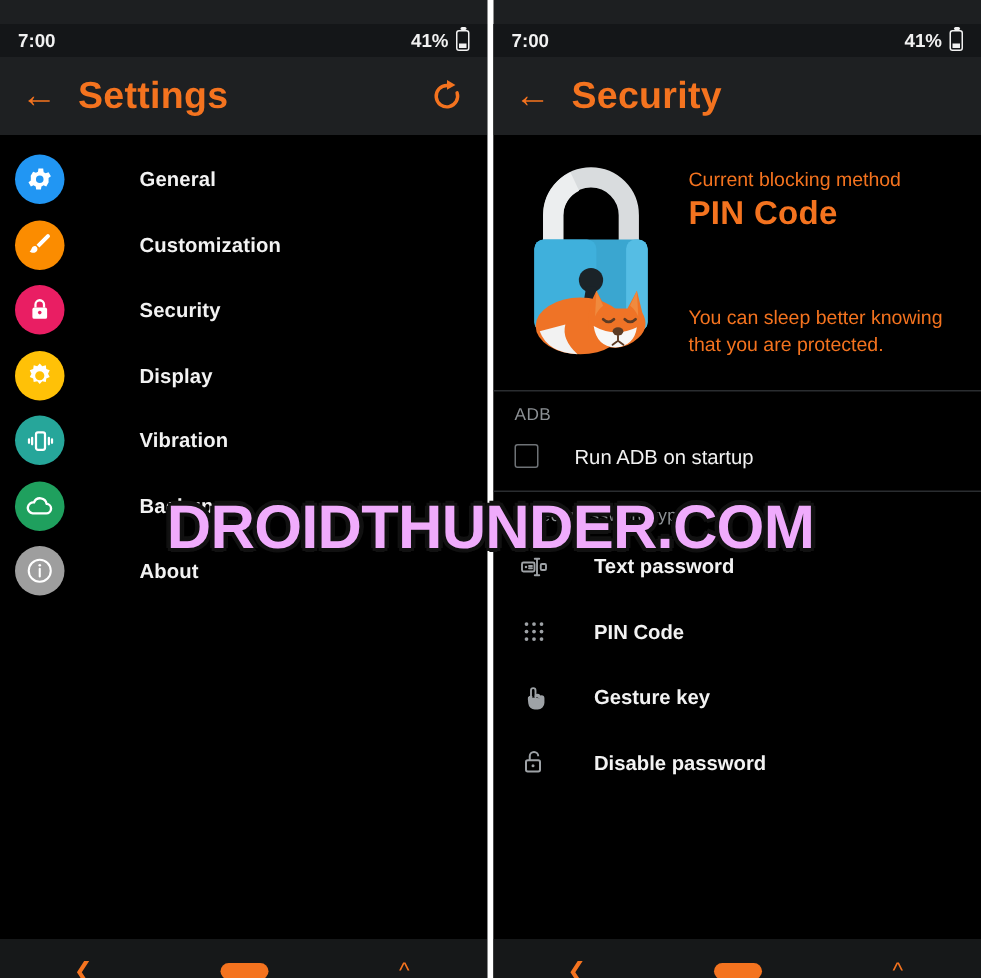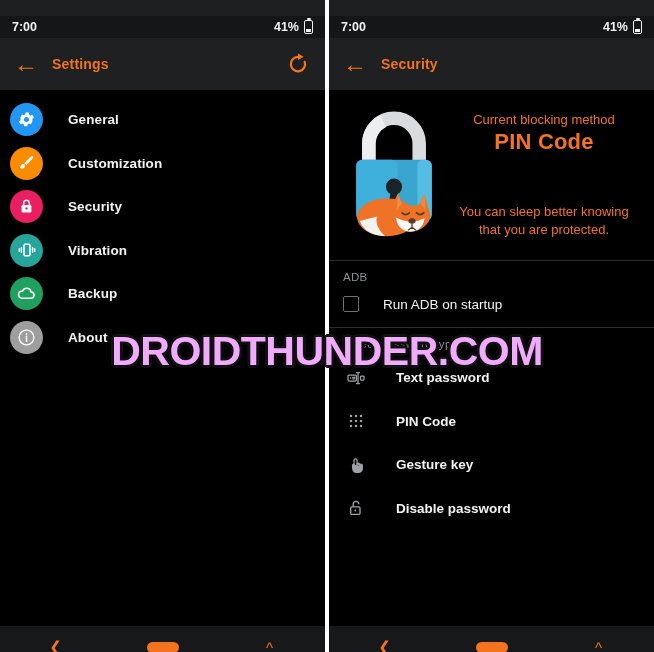--- a/index.html
+++ b/index.html
@@ -25,33 +25,33 @@
     padding: 0 12px; font-size: 12.5px; font-weight: bold;
   }
   .status-right { display: flex; align-items: center; gap: 5px; }
   .batt { width: 9px; height: 14px; border: 1.5px solid #f1f1f1; border-radius: 2px; position: relative; }
   .batt::before { content:""; position:absolute; top:-3.5px; left:2px; width:4px; height:2px; background:#f1f1f1; border-radius:1px; }
   .batt::after { content:""; position:absolute; left:1px; right:1px; bottom:1px; height:3px; background:#f1f1f1; }
 
   
   .appbar { height: 52px; display: flex; align-items: center; padding: 0 14px; background: #1e2022; }
   .appbar .back { color: #f4731f; font-size: 24px; line-height: 1; width: 26px; cursor: pointer; }
-  .appbar .title { color: #f4731f; font-size: 14px; font-weight: bold; margin-left: 12px; letter-spacing: .2px; }
+  .appbar .title { color: #f4731f; font-size: 25px; font-weight: bold; margin-left: 12px; letter-spacing: .2px; }
   .appbar .spacer { flex: 1; }
   .appbar .restore { width: 26px; height: 26px; cursor: pointer; }
 
   
   .menu { padding-top: 8px; }
-  .menu-item { display: flex; align-items: center; height: 43.5px; padding-left: 10px; cursor: pointer; }
+  .menu-item { display: flex; align-items: center; height: 43.5px; padding-left: 10px; cursor: pointer; gap: 25px; }
   .mi-icon { width: 33px; height: 33px; border-radius: 50%; display: flex; align-items: center; justify-content: center; flex: none; }
   .mi-icon svg { display: block; }
   .mi-label { margin-left: 25px; color: #f2f2f2; font-size: 13.5px; font-weight: bold; letter-spacing: .1px; }
 
   
-  .hero { display: flex; padding: 12px 15px 0 0; height: 170px; text-align: center; }
+  .hero { display: flex; padding: 12px 15px 0 0; height: 170px; }
   .hero-art { width: 130px; display: flex; align-items: flex-start; justify-content: center; padding-top: 4px; flex: none; }
   .hero-text { flex: 1; padding-right: 10px; }
   .hero-caption { color: #f4731f; font-size: 13px; margin-top: 10px; }
   .hero-value { color: #f4731f; font-size: 22px; font-weight: bold; margin-top: 2px; letter-spacing: .2px; }
   .hero-note { color: #f4731f; font-size: 13px; line-height: 1.42; margin-top: 48px; }
 
   .section-head { color: #8c9094; font-size: 11.5px; padding: 10px 0 6px 14px; letter-spacing: .3px; }
   .sec-divider { height: 1px; background: #2a2d30; margin: 0; }
 
   .check-row { display: flex; align-items: center; height: 30px; padding-left: 14px; cursor: pointer; }
@@ -132,20 +132,28 @@
         <span class="mi-icon" style="background:#e91e63">
           <svg viewBox="0 0 24 24" width="19" height="19" fill="none" stroke="#fff" stroke-width="1.9">
             <rect x="5.8" y="10.2" width="12.4" height="9.4" rx="1.6" fill="#fff" stroke="none"></rect>
             <path d="M8.4 10.2 V7.6 a3.6 3.6 0 0 1 7.2 0 v2.6"></path>
             <circle cx="12" cy="14.4" r="1.5" fill="#e91e63" stroke="none"></circle>
           </svg>
         </span>
         <span class="mi-label">Security</span>
       </div>
 
+      <div class="menu-item">
+        <span class="mi-icon" style="background:#ffc107">
+          <svg viewBox="0 0 24 24" width="21" height="21" fill="#fff">
+              <path d="M12 2.6l1.9 2.1 2.7-.7.4 2.8 2.6 1.1-1.3 2.5 1.3 2.5-2.6 1.1-.4 2.8-2.7-.7L12 18.2l-1.9-2.1-2.7.7-.4-2.8-2.6-1.1 1.3-2.5L4.4 7.9l2.6-1.1.4-2.8 2.7.7zM12 8.5A3.5 3.5 0 1 0 15.5 12 3.5 3.5 0 0 0 12 8.5z"></path>
+            </svg>
+        </span>
+        <span class="mi-label">Display</span>
+      </div>
 
       <div class="menu-item">
         <span class="mi-icon" style="background:#26a69a">
           <svg viewBox="0 0 24 24" width="20" height="20" fill="none" stroke="#fff" stroke-width="1.8" stroke-linecap="round">
             <rect x="8.4" y="5" width="7.2" height="14" rx="1.6"></rect>
             <path d="M5.3 9.4 V14.6 M2.8 10.6 V13.4 M18.7 9.4 V14.6 M21.2 10.6 V13.4"></path>
           </svg>
         </span>
         <span class="mi-label">Vibration</span>
       </div>

